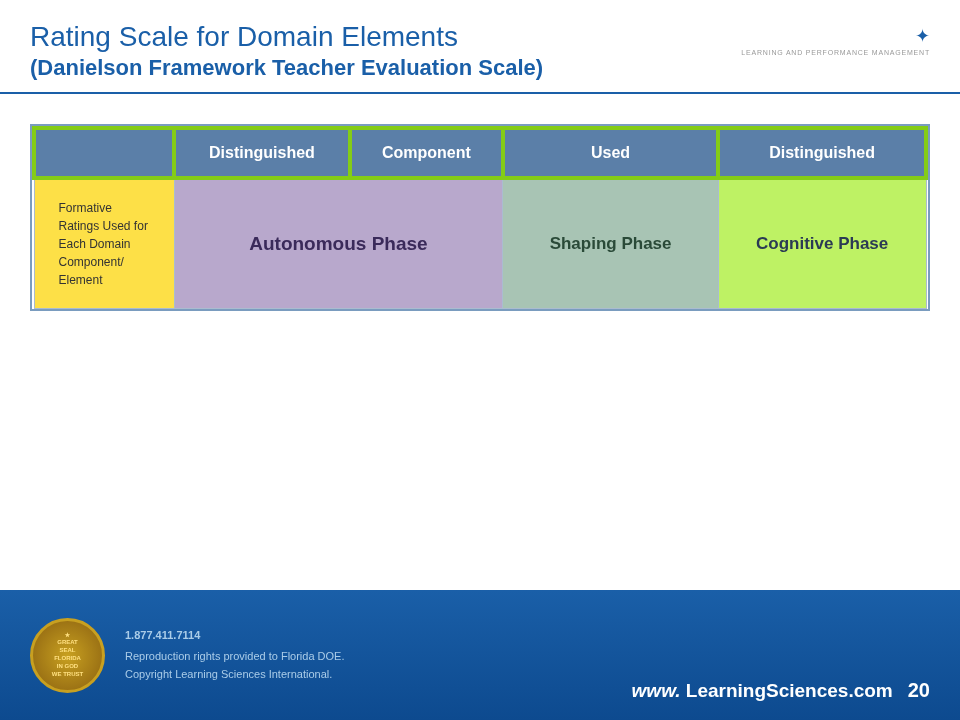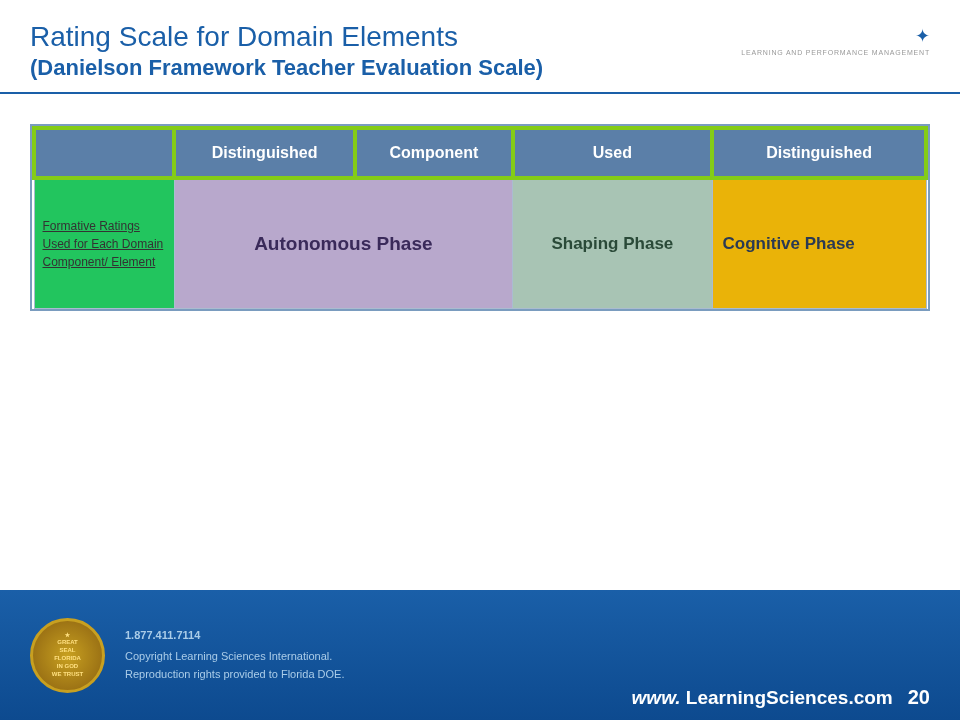--- a/index.html
+++ b/index.html
@@ -100,43 +100,42 @@
       background: #5b7fa8;
       width: 140px;
     }
 
     .data-row td {
       border: 1px solid #aabcd0;
       vertical-align: middle;
     }
 
     .label-cell {
-      background: #22c55e;
-      padding: 12px 8px;
+      background: #fde047;
+      padding: 12px 24px;
       font-size: 12px;
       color: #333;
       width: 140px;
       vertical-align: top;
       line-height: 1.5;
-      text-decoration: underline;
     }
 
     .phase-cell-green {
       background: #a8c4b4;
       text-align: center;
       font-size: 17px;
       font-weight: bold;
       color: #2a4a38;
-      padding: 20px 10px;
+      padding: 20px 18px;
       height: 130px;
     }
 
     .phase-cell-blue {
-      background: #eab308;
-      text-align: left;
+      background: #bef264;
+      text-align: center;
       font-size: 17px;
       font-weight: bold;
       color: #2a3a54;
       padding: 20px 10px;
       height: 130px;
     }
 
     
     .autonomous-cell {
       background: #b8a8cc;
@@ -276,23 +275,23 @@
 <div class="bottom-content">
 
   <div class="seal">
     <div class="seal-inner">
       ★<br>GREAT<br>SEAL<br>FLORIDA<br>IN GOD<br>WE TRUST
     </div>
   </div>
 
   <div class="bottom-text">
     <div class="bottom-phone">1.877.411.7114</div>
+    <div>Reproduction rights provided to Florida DOE.</div>
     <div>Copyright Learning Sciences International.</div>
-    <div>Reproduction rights provided to Florida DOE.</div>
-  </div>
-
-  <div style="position:absolute; right:30px; bottom:11px; display:flex; align-items:baseline; gap:15px;">
+  </div>
+
+  <div style="position:absolute; right:30px; bottom:18px; display:flex; align-items:baseline; gap:15px;">
     <div style="color:white; font-size:19px; font-weight:bold;">
       <span style="font-style:italic;">www. </span><span>LearningSciences.com</span>
     </div>
     <div style="color:white; font-size:20px; font-weight:bold;">20</div>
   </div>
 </div>
 
 </body></html>

